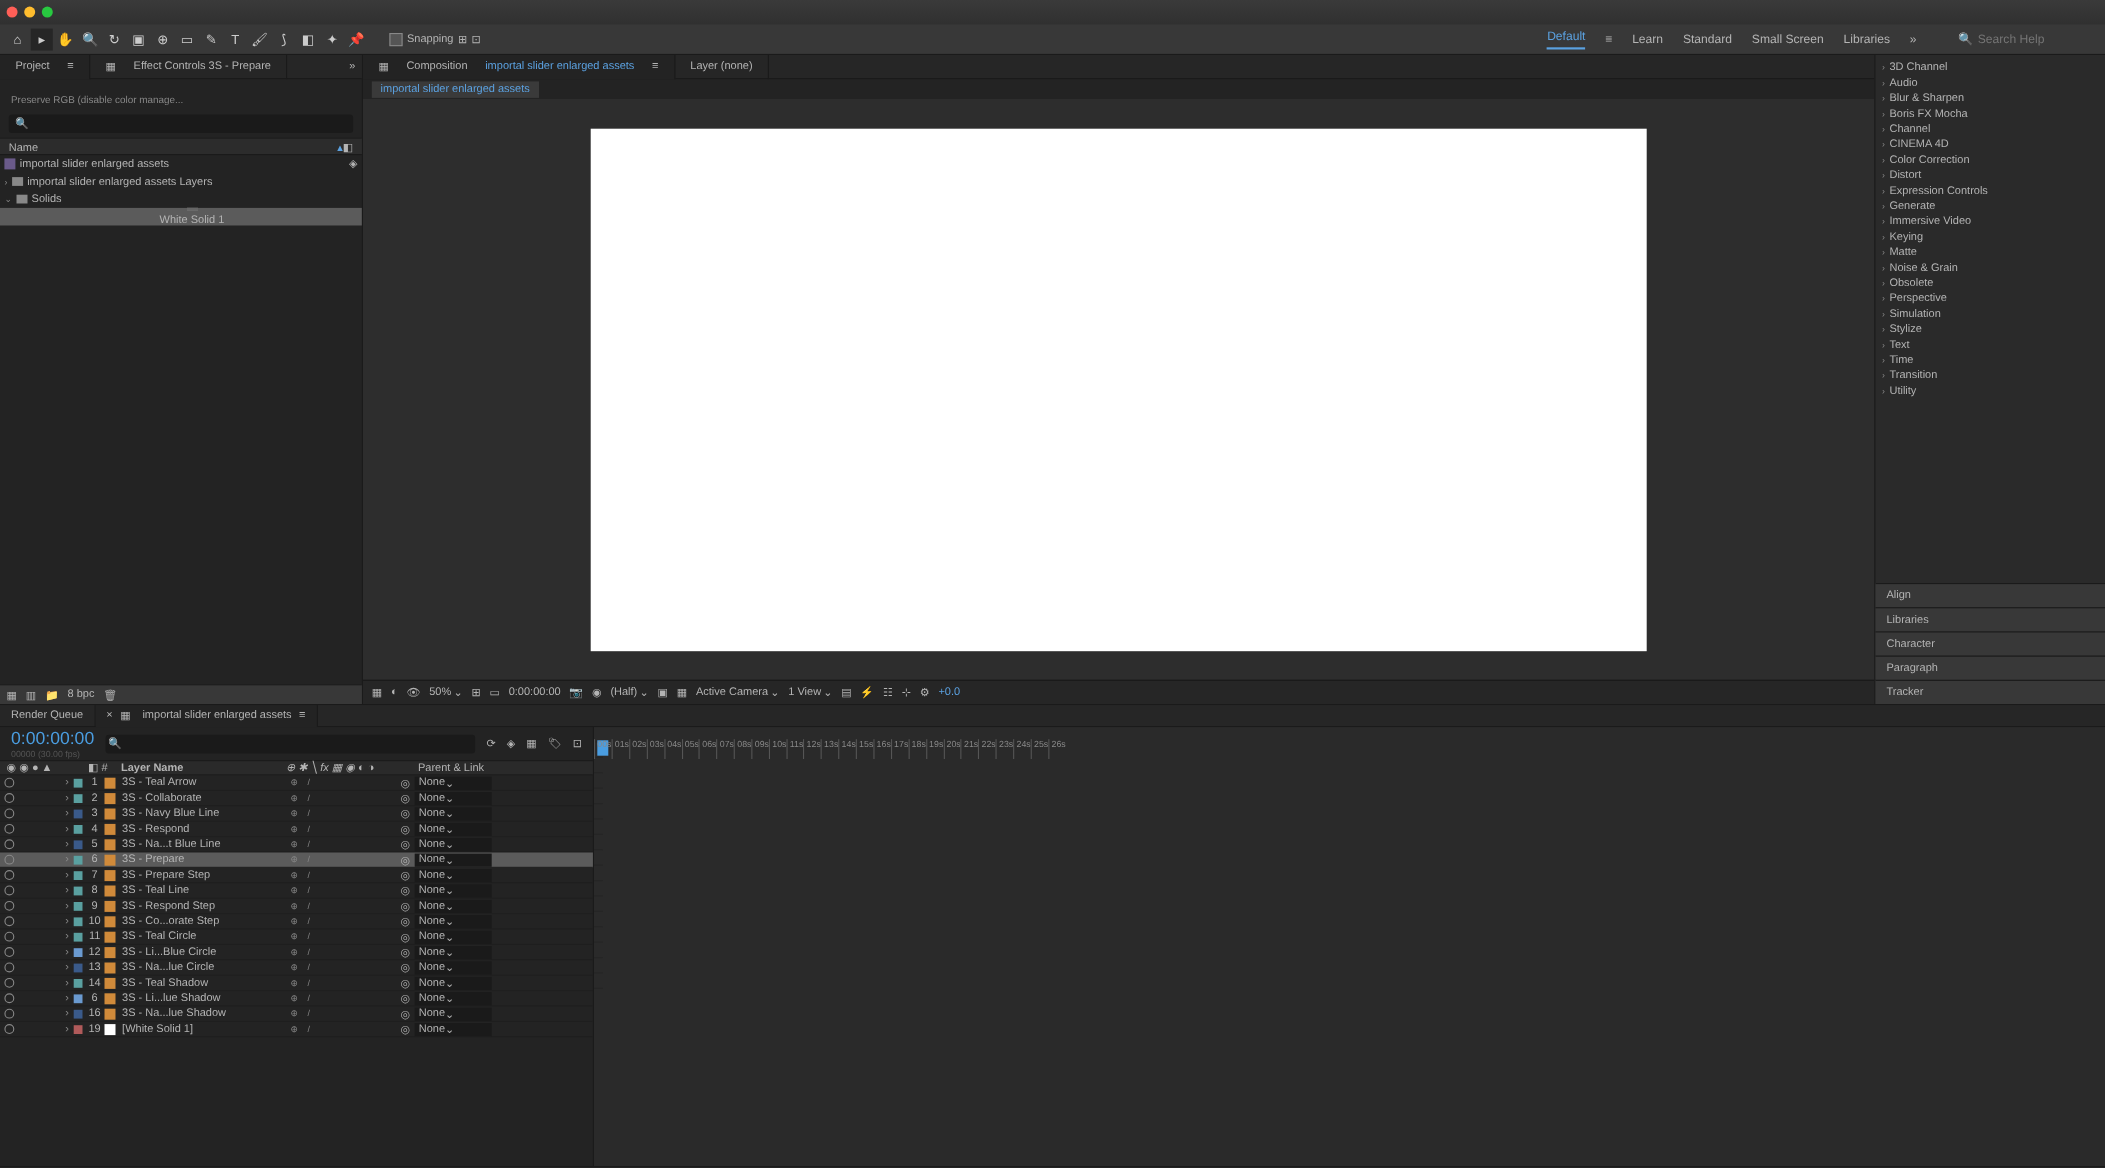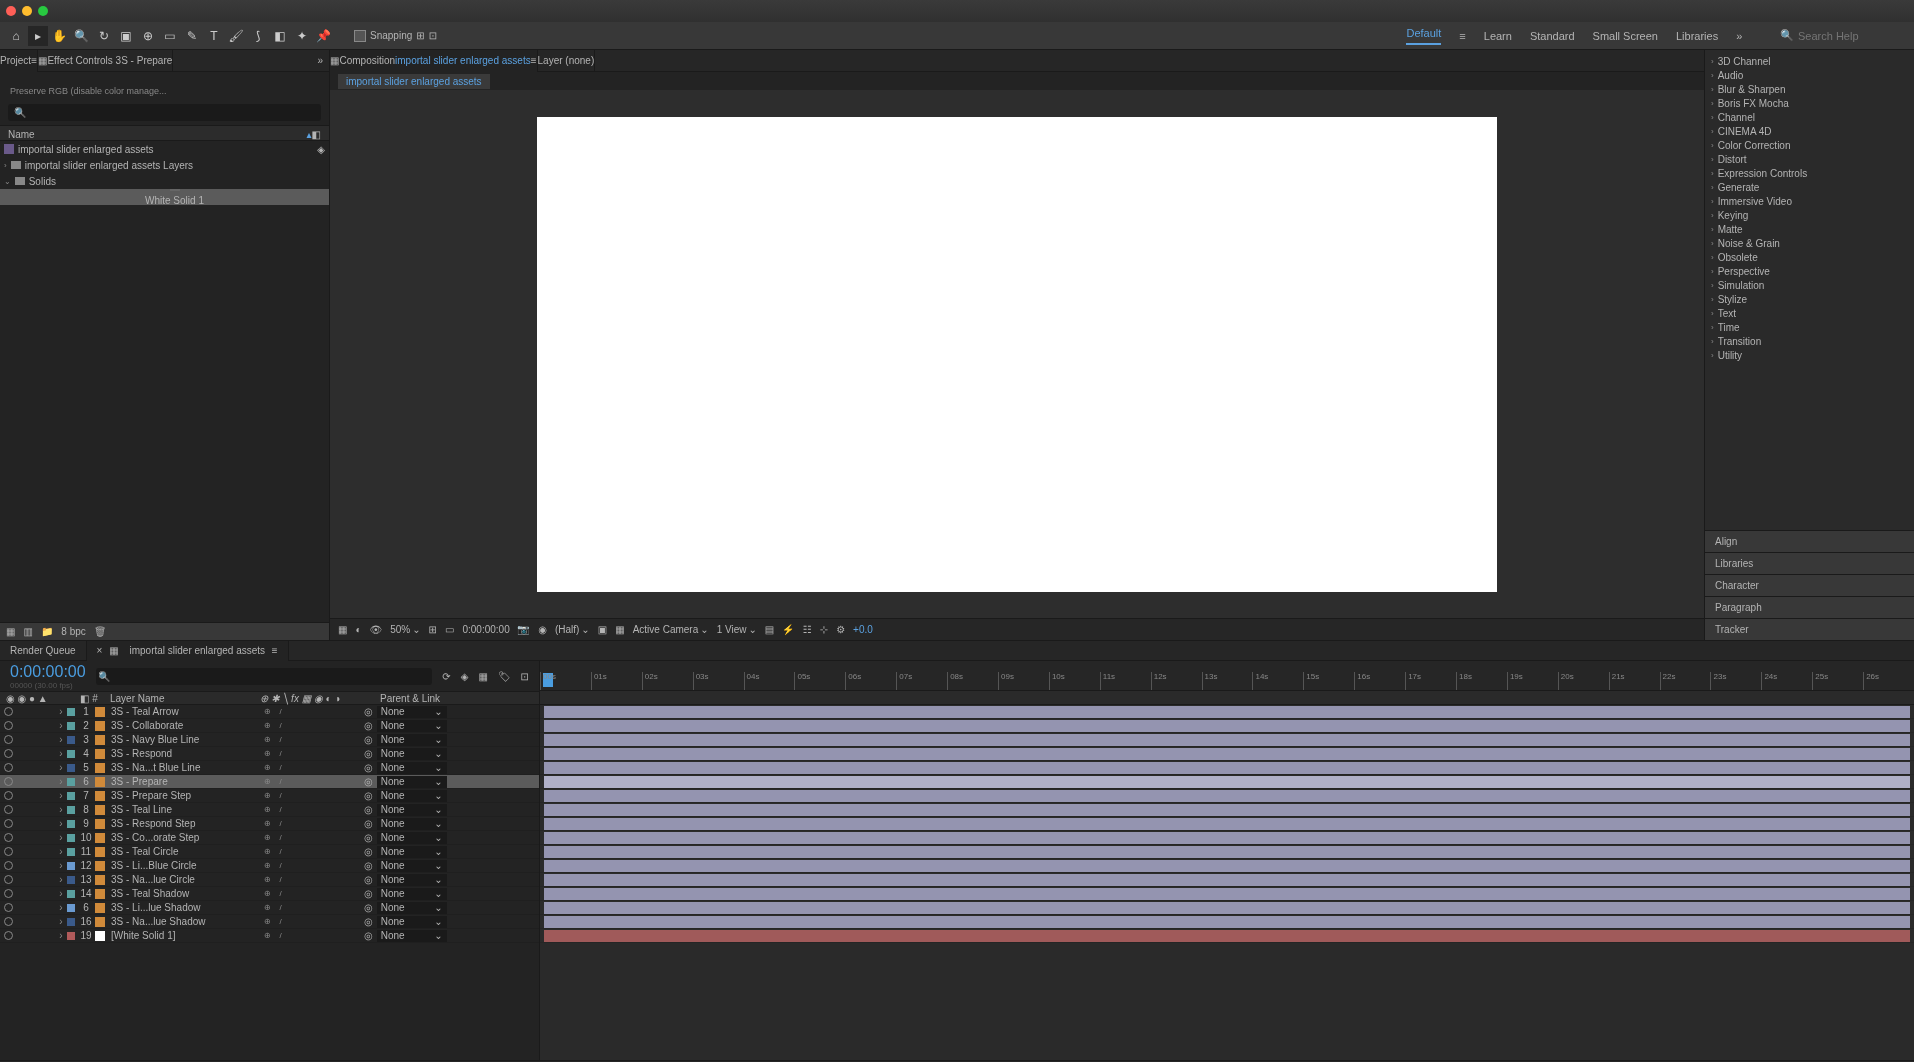--- a/index.html
+++ b/index.html
@@ -16,21 +16,21 @@
 .snapping { display: flex; align-items: center; gap: 4px; margin-left: 20px; }
 .snap-box { width: 12px; height: 12px; border: 1px solid #888; background: #555; }
 .workspaces { margin-left: auto; display: flex; gap: 18px; align-items: center; padding-right: 10px; }
 .workspaces span { font-size: 11px; cursor: pointer; }
 .workspaces .active-ws { color: #5ba1e0; border-bottom: 2px solid #5ba1e0; padding-bottom: 4px; }
 .search-help { display: flex; align-items: center; gap: 4px; margin-left: 20px; }
 .search-help input { background: transparent; border: none; color: #aaa; font-size: 11px; width: 100px; }
 .main-area { display: flex; height: 590px; }
 .project-panel { width: 330px; background: #232323; border-right: 1px solid #1a1a1a; display: flex; flex-direction: column; }
 .panel-tabs { height: 22px; display: flex; align-items: center; border-bottom: 1px solid #1a1a1a; background: #262626; }
-.tab { padding: 0 0; height: 22px; display: flex; align-items: center; gap: 0; font-size: 10px; border-right: 1px solid #1a1a1a; }
+.tab { padding: 0 14px; height: 22px; display: flex; align-items: center; gap: 16px; font-size: 10px; border-right: 1px solid #1a1a1a; }
 .tab.active { background: #232323; }
 .project-info { padding: 8px; display: flex; gap: 8px; }
 .thumb { width: 55px; height: 40px; background: #fff; }
 .proj-meta { font-size: 10px; color: #aaa; line-height: 13px; }
 .proj-preserve { padding: 4px 10px; font-size: 9px; color: #888; margin-top: 10px; }
 .search-row { padding: 4px 8px; }
 .search-row input { width: 100%; background: #1a1a1a; border: none; padding: 3px 6px; color: #aaa; border-radius: 3px; font-size: 10px; }
 .asset-header { height: 16px; background: #2c2c2c; border-top: 1px solid #1a1a1a; border-bottom: 1px solid #1a1a1a; display: flex; align-items: flex-end; padding: 0 8px; font-size: 9px; }
 .asset-list { flex: 1; overflow: auto; }
 .asset-item { height: 16px; display: flex; align-items: center; padding: 0 4px; gap: 4px; font-size: 10px; }
@@ -60,40 +60,40 @@
 .tl-tabs { height: 20px; background: #262626; border-bottom: 1px solid #1a1a1a; display: flex; align-items: center; }
 .tl-tab { padding: 0 10px; height: 20px; display: flex; align-items: center; gap: 4px; font-size: 10px; border-right: 1px solid #1a1a1a; }
 .tl-tab.active { background: #232323; }
 .tl-body { flex: 1; display: flex; }
 .tl-left { width: 540px; background: #232323; border-right: 1px solid #1a1a1a; display: flex; flex-direction: column; }
 .tl-time-head { height: 30px; display: flex; align-items: center; padding: 0 10px; gap: 10px; }
 .timecode { font-size: 16px; color: #4a9de0; }
 .tl-col-head { height: 14px; background: #2a2a2a; border-top: 1px solid #1a1a1a; border-bottom: 1px solid #1a1a1a; display: flex; align-items: center; font-size: 9px; }
 .tl-col-head .hc1 { width: 80px; padding-left: 6px; }
 .tl-col-head .hc2 { width: 30px; }
-.tl-col-head .hc3 { width: 150px; }
+.tl-col-head .hc3 { width: 150px; font-weight: bold; }
 .tl-col-head .hc4 { width: 120px; font-style: italic; }
 .tl-col-head .hc5 { flex: 1; }
 .layer-rows { }
 .layer-row { height: 14px; display: flex; align-items: center; font-size: 9px; border-bottom: 1px solid #1f1f1f; }
 .layer-row.sel { background: #5b5b5b; }
 .lr-vis { width: 55px; display: flex; gap: 1px; padding-left: 4px; }
 .eye { width: 9px; height: 9px; border-radius: 50%; border: 1px solid #888; }
 .lr-arrow { width: 12px; text-align: center; color: #888; }
 .lr-color { width: 10px; }
 .color-sw { width: 8px; height: 8px; }
 .lr-num { width: 18px; text-align: center; }
 .lr-icon { width: 14px; }
 .ae-icon { width: 10px; height: 10px; background: #d08a3a; font-size: 6px; }
 .solid-layer-sw { width: 10px; height: 10px; background: #fff; }
 .lr-name { width: 155px; padding-left: 2px; white-space: nowrap; overflow: hidden; }
 .lr-switches { width: 100px; color: #888; font-size: 8px; }
 .lr-parent { display: flex; align-items: center; gap: 4px; }
-.parent-drop { background: #1a1a1a; padding: 0 4px; width: 70px; height: 12px; display: flex; align-items: center; justify-content: space-between; font-size: 9px; }
-.tl-right { flex: 1; display: flex; flex-direction: column; background: #2a2a2a; }
+.parent-drop { background: #1a1a1a; padding: 0 4px; width: 70px; height: 12px; display: flex; align-items: center; font-size: 9px; }
+.tl-right { flex: 1; display: flex; flex-direction: row; background: #2a2a2a; }
 .ruler { height: 30px; background: #262626; border-bottom: 1px solid #1a1a1a; position: relative; }
 .ruler-ticks { position: absolute; bottom: 0; left: 0; right: 0; height: 18px; display: flex; }
 .tick { flex: 1; border-left: 1px solid #555; font-size: 8px; padding-left: 2px; color: #888; }
 .playhead { position: absolute; left: 3px; top: 12px; width: 10px; height: 14px; background: #4a9de0; }
 .bars-col-head { height: 14px; background: #2a2a2a; border-bottom: 1px solid #1a1a1a; }
 .bars { }
 .bar-row { height: 14px; border-bottom: 1px solid #252525; padding: 1px 4px; }
 .bar { height: 12px; background: #9494b0; width: 100%; }
 .bar.sel { background: #b0b0c8; }
 .bar.red { background: #a05a5a; }

